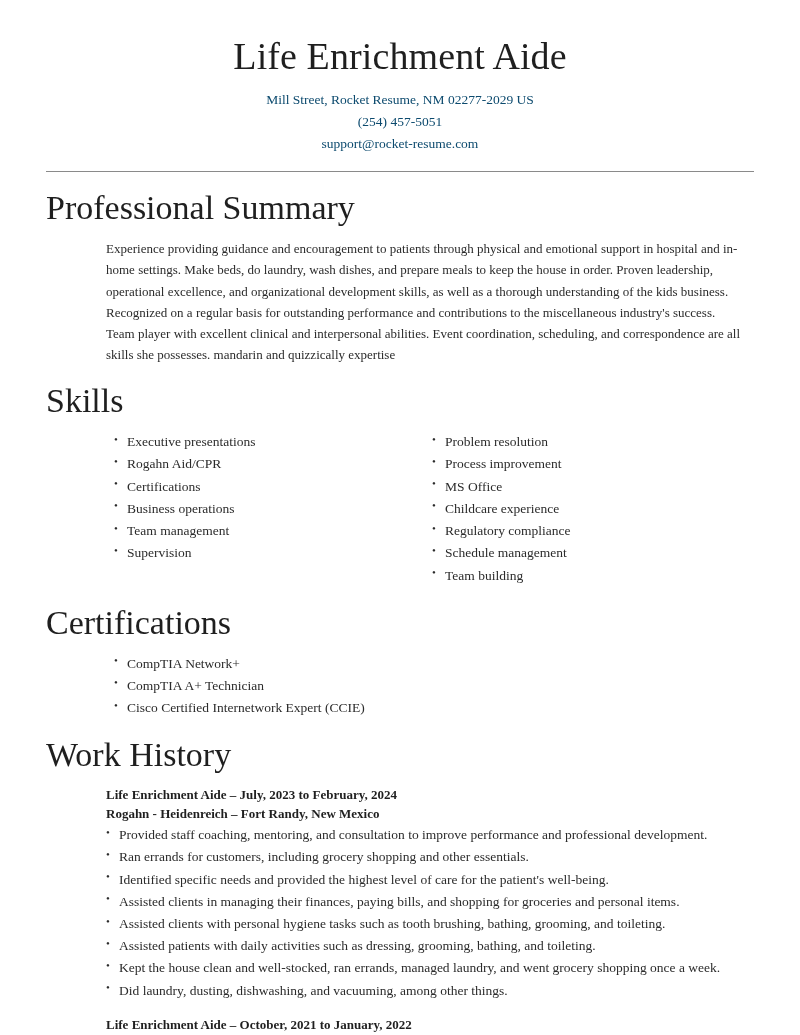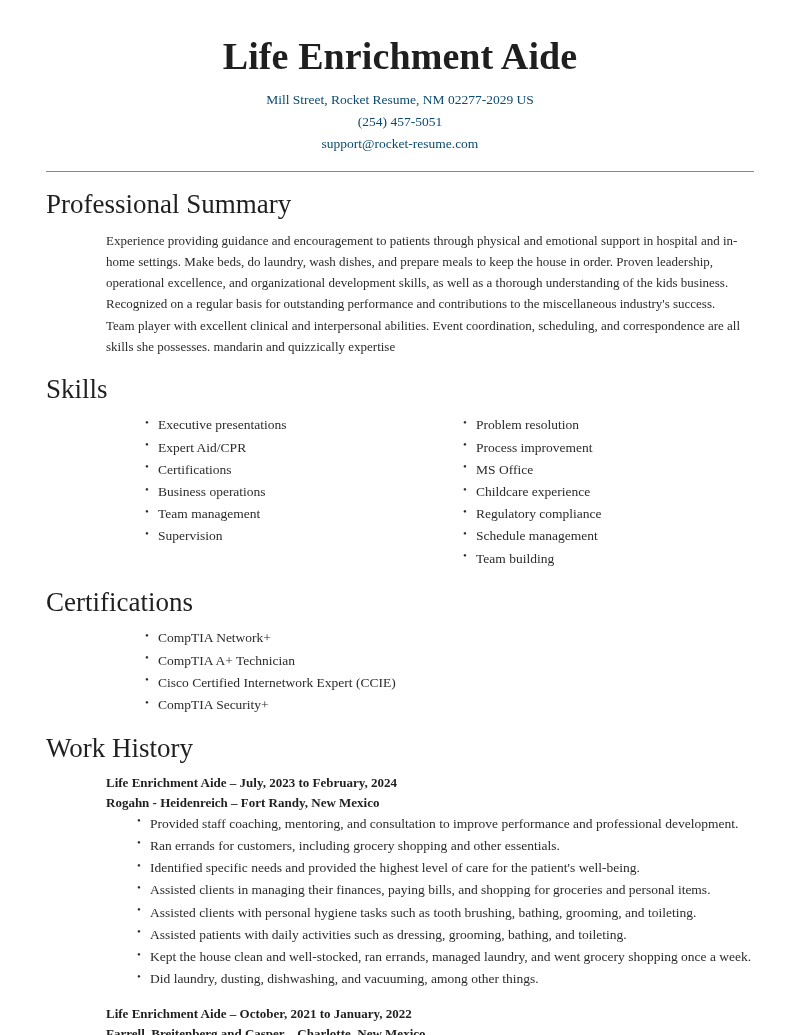--- a/index.html
+++ b/index.html
@@ -23,21 +23,21 @@
     padding: 0 46px;
   }
 
   
   .resume-header {
     padding-top: 34px;
     text-align: center;
   }
   .resume-title {
     font-size: 38px;
-    font-weight: 700;
+    font-weight: 400;
     line-height: 1.18;
     letter-spacing: 0.1px;
     color: #1f1f1f;
     margin: 0 0 10px 0;
   }
   .contact-line {
     font-size: 13.5px;
     line-height: 1.62;
     color: #0c4a6e;
   }
@@ -47,21 +47,21 @@
     border-top: 1.5px solid #8a8a8a;
     height: 0;
     width: 100%;
   }
 
   
   .section {
     margin-top: 16px;
   }
   .section-heading {
-    font-size: 27px;
+    font-size: 34px;
     font-weight: 400;
     line-height: 1.2;
     color: #1f1f1f;
     margin: 0 0 9px 0;
   }
   .section-body {
     padding-left: 60px;
   }
 
   
@@ -80,21 +80,20 @@
     margin: 0;
     padding: 0;
   }
   ul.bullets > li {
     position: relative;
     padding-left: 13px;
     font-size: 13.5px;
     line-height: 1.61;
     color: #2b2b2b;
     margin-bottom: 0.5px;
-    margin-left: 31px;
   }
   ul.bullets > li::before {
     content: "\2022";
     position: absolute;
     left: 0;
     top: -0.5px;
     font-size: 11px;
     line-height: inherit;
     color: #2b2b2b;
   }
@@ -160,21 +159,21 @@
       <p class="summary-text">Experience providing guidance and encouragement to patients through physical and emotional support in hospital and in-home settings. Make beds, do laundry, wash dishes, and prepare meals to keep the house in order. Proven leadership, operational excellence, and organizational development skills, as well as a thorough understanding of the kids business. Recognized on a regular basis for outstanding performance and contributions to the miscellaneous industry's success. Team player with excellent clinical and interpersonal abilities. Event coordination, scheduling, and correspondence are all skills she possesses. mandarin and quizzically expertise</p>
     </div>
   </div>
 
   <div class="section">
     <h2 class="section-heading">Skills</h2>
     <div class="skills-columns">
       <div class="skills-col first">
         <ul class="bullets" id="skills-left-list">
             <li>Executive presentations</li>
-            <li>Expert Aid/CPR</li>
+            <li>Rogahn Aid/CPR</li>
             <li>Certifications</li>
             <li>Business operations</li>
             <li>Team management</li>
             <li>Supervision</li>
           </ul>
       </div>
       <div class="skills-col second">
         <ul class="bullets" id="skills-right-list">
             <li>Problem resolution</li>
             <li>Process improvement</li>
@@ -188,21 +187,20 @@
     </div>
   </div>
 
   <div class="section">
     <h2 class="section-heading">Certifications</h2>
     <div class="certs-body">
       <ul class="bullets" id="certs-list">
           <li>CompTIA Network+</li>
           <li>CompTIA A+ Technician</li>
           <li>Cisco Certified Internetwork Expert (CCIE)</li>
-          <li>CompTIA Security+</li>
         </ul>
     </div>
   </div>
 
   <div class="section">
     <h2 class="section-heading">Work History</h2>
     <div class="work-body" id="work-history-body">
         <div class="job">
           <div class="job-line">Life Enrichment Aide – July, 2023 to February, 2024</div>
           <div class="job-line">Rogahn - Heidenreich – Fort Randy, New Mexico</div>

